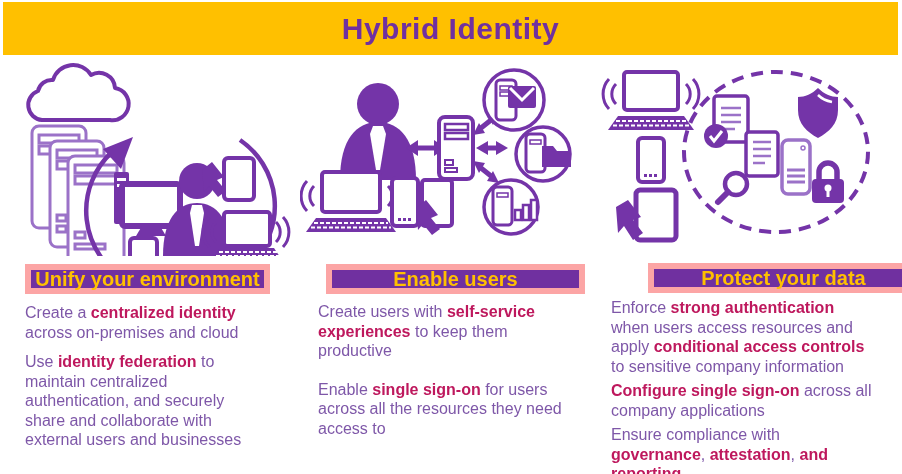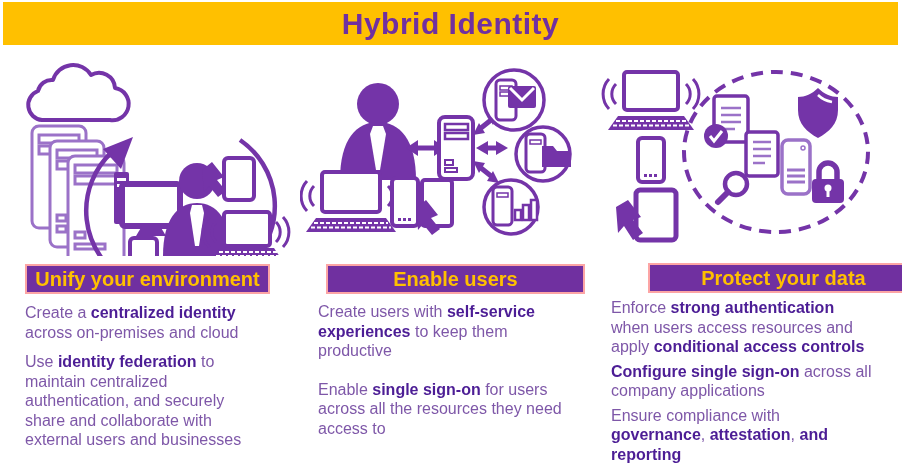--- a/index.html
+++ b/index.html
@@ -1,41 +1,41 @@
 <!DOCTYPE html>
 <html><head>
 <meta charset="utf-8">
 <style>
   html,body{margin:0;padding:0;background:#fff;}
   .page{position:relative;width:902px;height:474px;background:#ffffff;overflow:hidden;
         font-family:"Liberation Sans",sans-serif;}
   
-  .banner{position:absolute;left:3px;top:2px;width:895px;height:43px;background:#FFC000;
+  .banner{position:absolute;left:3px;top:2px;width:895px;height:53px;background:#FFC000;
           display:flex;align-items:center;justify-content:center;}
   .banner h1{margin:0;font-size:30px;font-weight:bold;color:#7030A0;letter-spacing:.5px;}
   
   .illus{position:absolute;top:60px;width:300px;height:196px;}
   #illus-0{left:0px;} #illus-1{left:300px;} #illus-2{left:600px;width:302px;}
   
-  .bar{position:absolute;height:30px;background:#7030A0;border:2px solid #fca5a5;
+  .bar{position:absolute;height:30px;background:#7030A0;border:6px solid #fca5a5;
        display:flex;align-items:center;justify-content:center;
        color:#FFC000;font-weight:bold;font-size:20px;box-sizing:border-box;}
   .bar1{left:25px;top:264px;width:245px;}
   .bar2{left:326px;top:264px;width:259px;}
   .bar3{left:648px;top:263px;width:271px;}
   
   .textcol{position:absolute;color:#7E57A8;font-size:16px;line-height:19.5px;}
   .t1{left:25px;top:303px;width:280px;}
   .t2{left:318px;top:302px;width:280px;}
   .t3{left:611px;top:298px;width:288px;}
   .para{margin:0 0 10px 0;}
   .t2 .para{margin-bottom:19px;}
   .t3 .para{margin-bottom:5px;}
   .tline{white-space:nowrap;}
-  .b{font-weight:bold;color:#4c1d95;}
+  .b{font-weight:bold;color:#be185d;}
   svg .st{stroke:#7434A8;fill:#fff;}
   svg .fl{fill:#7434A8;}
 </style>
 </head>
 <body>
 
 <div class="page">
 
   <header class="banner">
     <h1>Hybrid Identity</h1>
@@ -271,20 +271,21 @@
         <div class="tline"><span>Enable </span><span class="b">single sign-on</span><span> for users</span></div>
         <div class="tline"><span>across all the resources they need</span></div>
         <div class="tline"><span>access to</span></div>
       </div>
     </div>
   <div class="textcol t3">
       <div class="para">
         <div class="tline"><span>Enforce </span><span class="b">strong authentication</span></div>
         <div class="tline"><span>when users access resources and</span></div>
         <div class="tline"><span>apply </span><span class="b">conditional access controls</span></div>
+        <div class="tline"><span>to sensitive company information</span></div>
       </div>
       <div class="para">
         <div class="tline"><span class="b">Configure single sign-on</span><span> across all</span></div>
         <div class="tline"><span>company applications</span></div>
       </div>
       <div class="para">
         <div class="tline"><span>Ensure compliance with</span></div>
         <div class="tline"><span class="b">governance</span><span>, </span><span class="b">attestation</span><span>, </span><span class="b">and</span></div>
         <div class="tline"><span class="b">reporting</span></div>
       </div>

